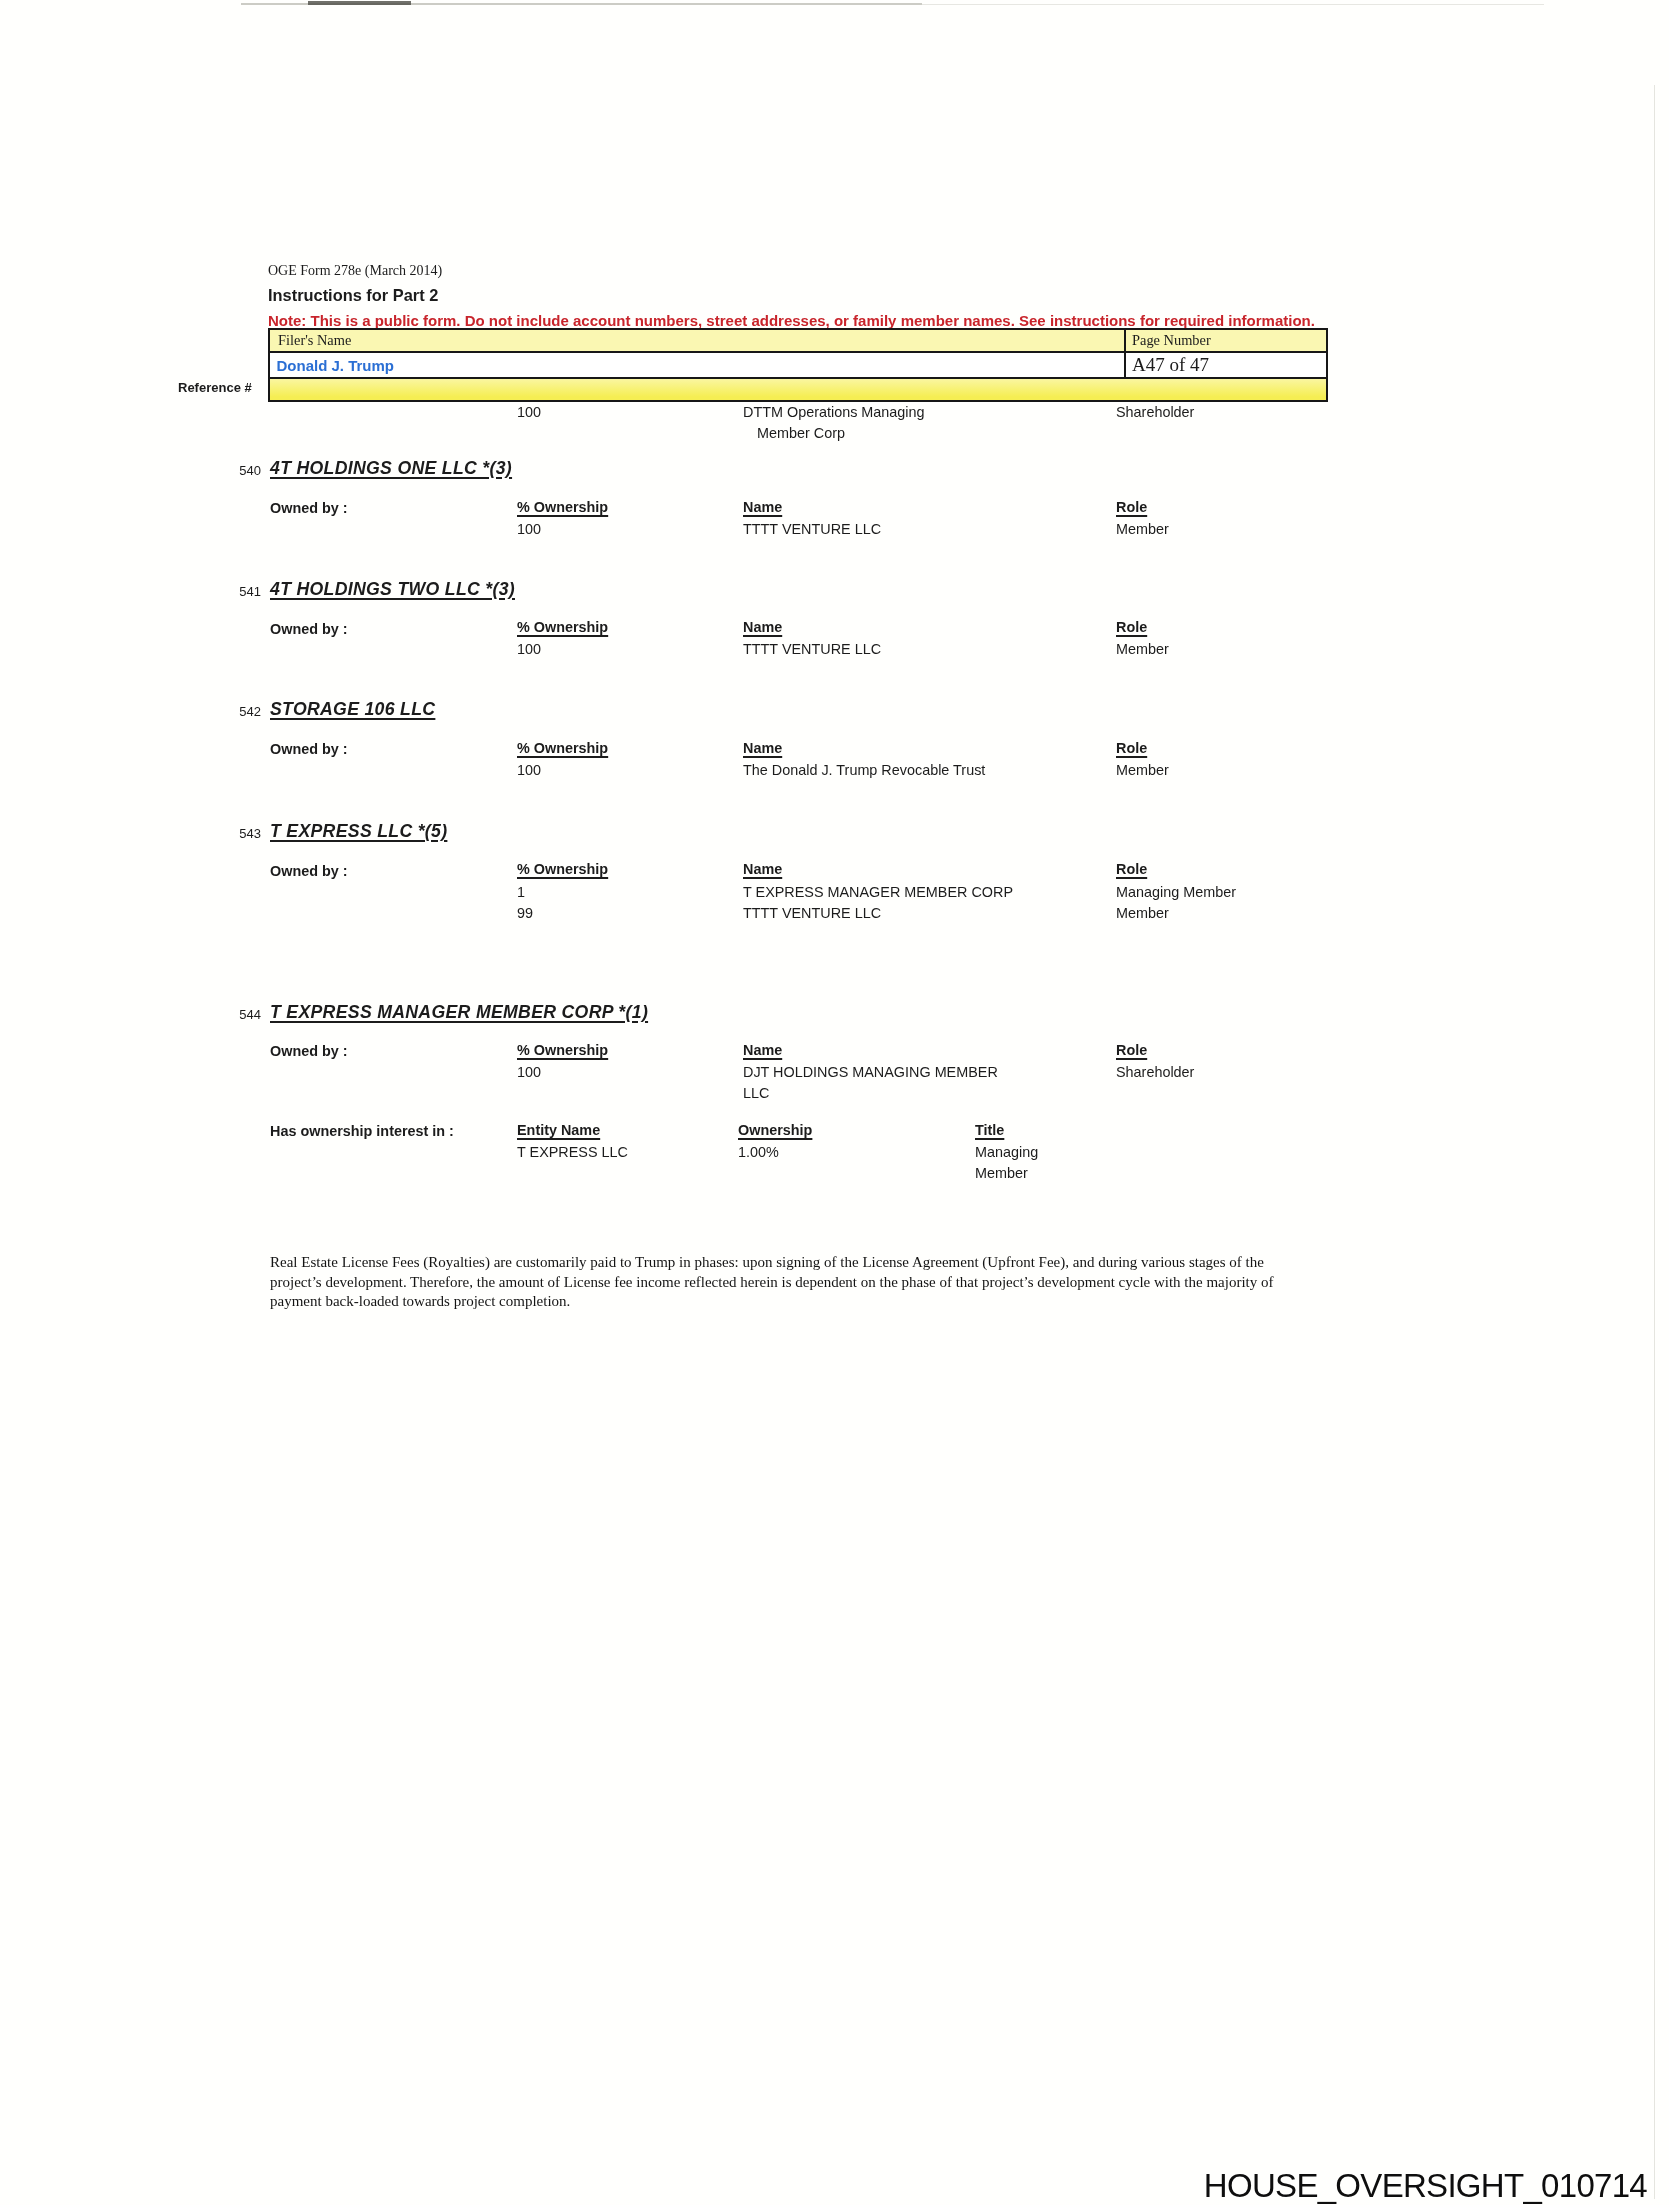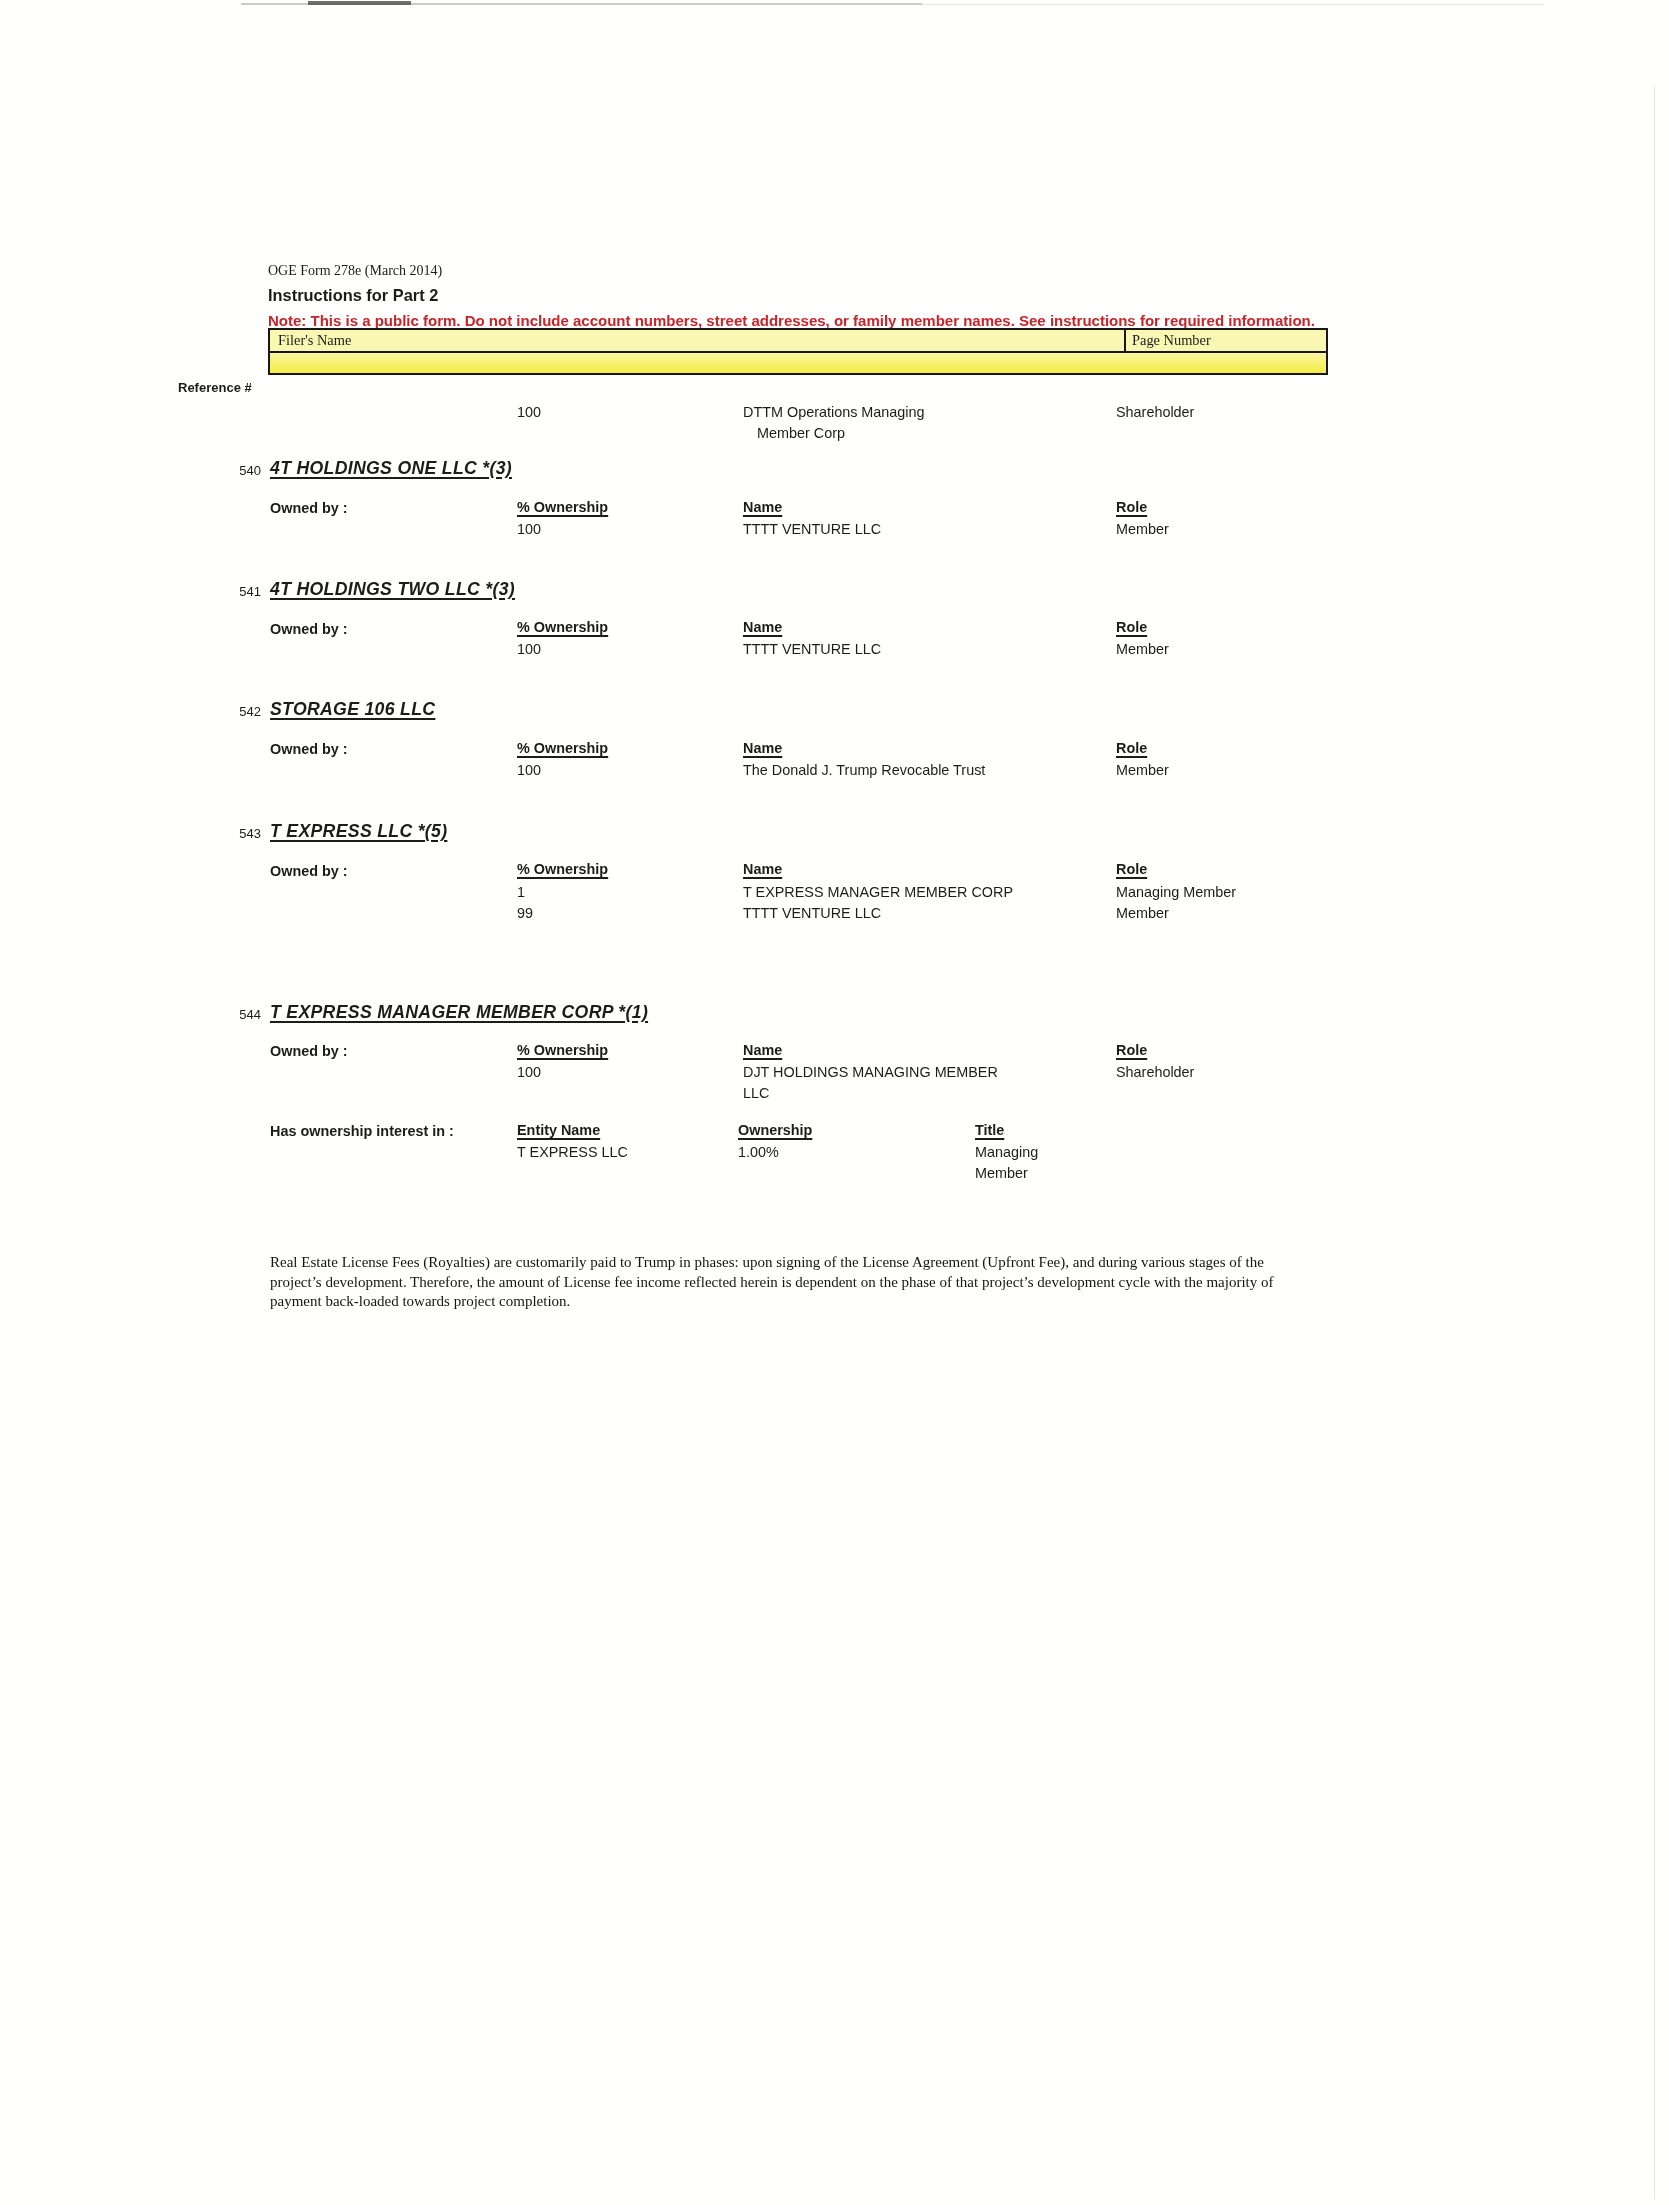--- a/index.html
+++ b/index.html
@@ -95,20 +95,24 @@
 
   <div class="t serif formid" style="left:268px;top:263px;">OGE Form 278e (March 2014)</div>
   <div class="t instr" style="left:268px;top:286px;">Instructions for Part 2</div>
   <div class="t note-line" style="left:268px;top:312px;">Note: This is a public form. Do not include account numbers, street addresses, or family member names.  See instructions for required information.</div>
 
   <table class="filer">
     <tbody>
         <tr>
       <td class="lbl" style="width:839px;padding-left:8px;">Filer's Name</td>
       <td class="lbl">Page Number</td>
+    </tr>
+    <tr>
+      <td class="filer-name">Donald J. Trump</td>
+      <td class="page-num">A47 of 47</td>
     </tr>
     <tr>
       <td class="refbar" colspan="2"></td>
     </tr>
   </tbody>
     </table>
   <div class="t b small20" style="left:178px;top:380px;">Reference #</div>
 
   <div>
     <div class="t body22" style="left:517px;top:404px;">100</div>
@@ -185,15 +189,16 @@
     <div class="t colhead" style="left:738px;top:1122px;">Ownership</div>
     <div class="t colhead" style="left:975px;top:1122px;">Title</div>
     <div class="t body22" style="left:517px;top:1144px;">T EXPRESS LLC</div>
     <div class="t body22" style="left:738px;top:1144px;">1.00%</div>
     <div class="t body22" style="left:975px;top:1144px;">Managing</div>
     <div class="t body22" style="left:975px;top:1165px;">Member</div>
   </div>
 
   <div class="footnote">Real Estate License Fees (Royalties) are customarily paid to Trump in phases: upon signing of the License Agreement (Upfront Fee), and during various stages of the project’s development. Therefore, the amount of License fee income reflected herein is dependent on the phase of that project’s development cycle with the majority of payment back-loaded towards project completion.</div>
 
+  <div class="footer-id">HOUSE_OVERSIGHT_010714</div>
 
 </div>
 
 
 </body></html>

